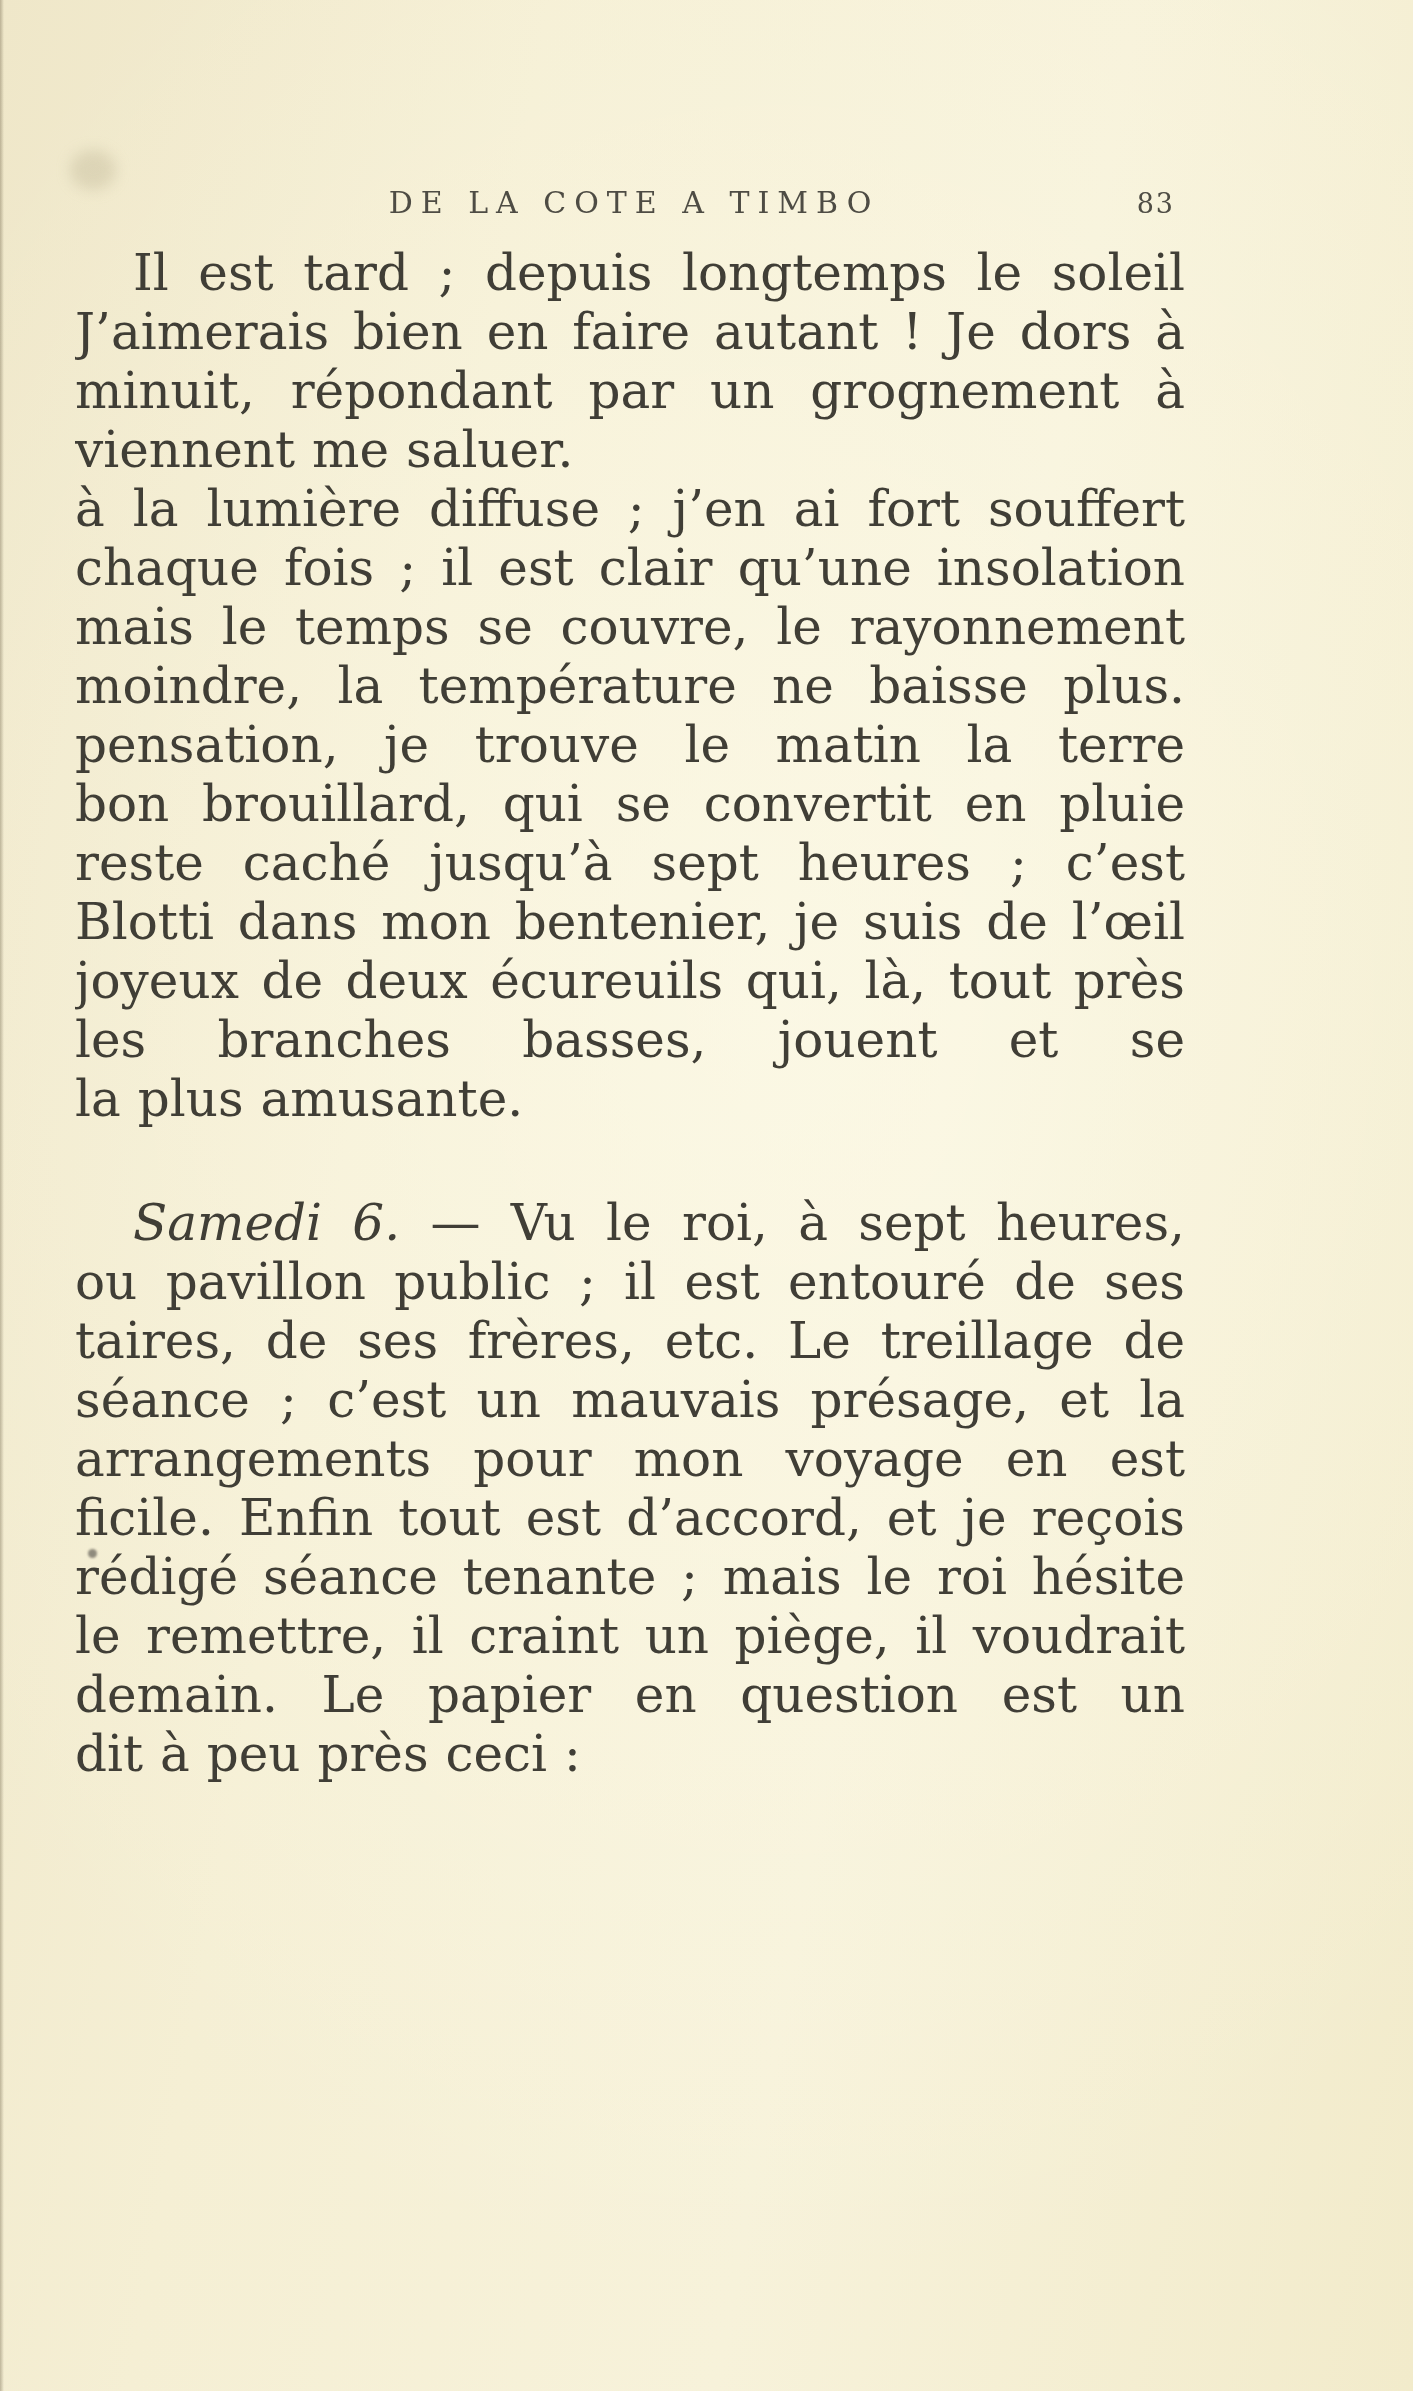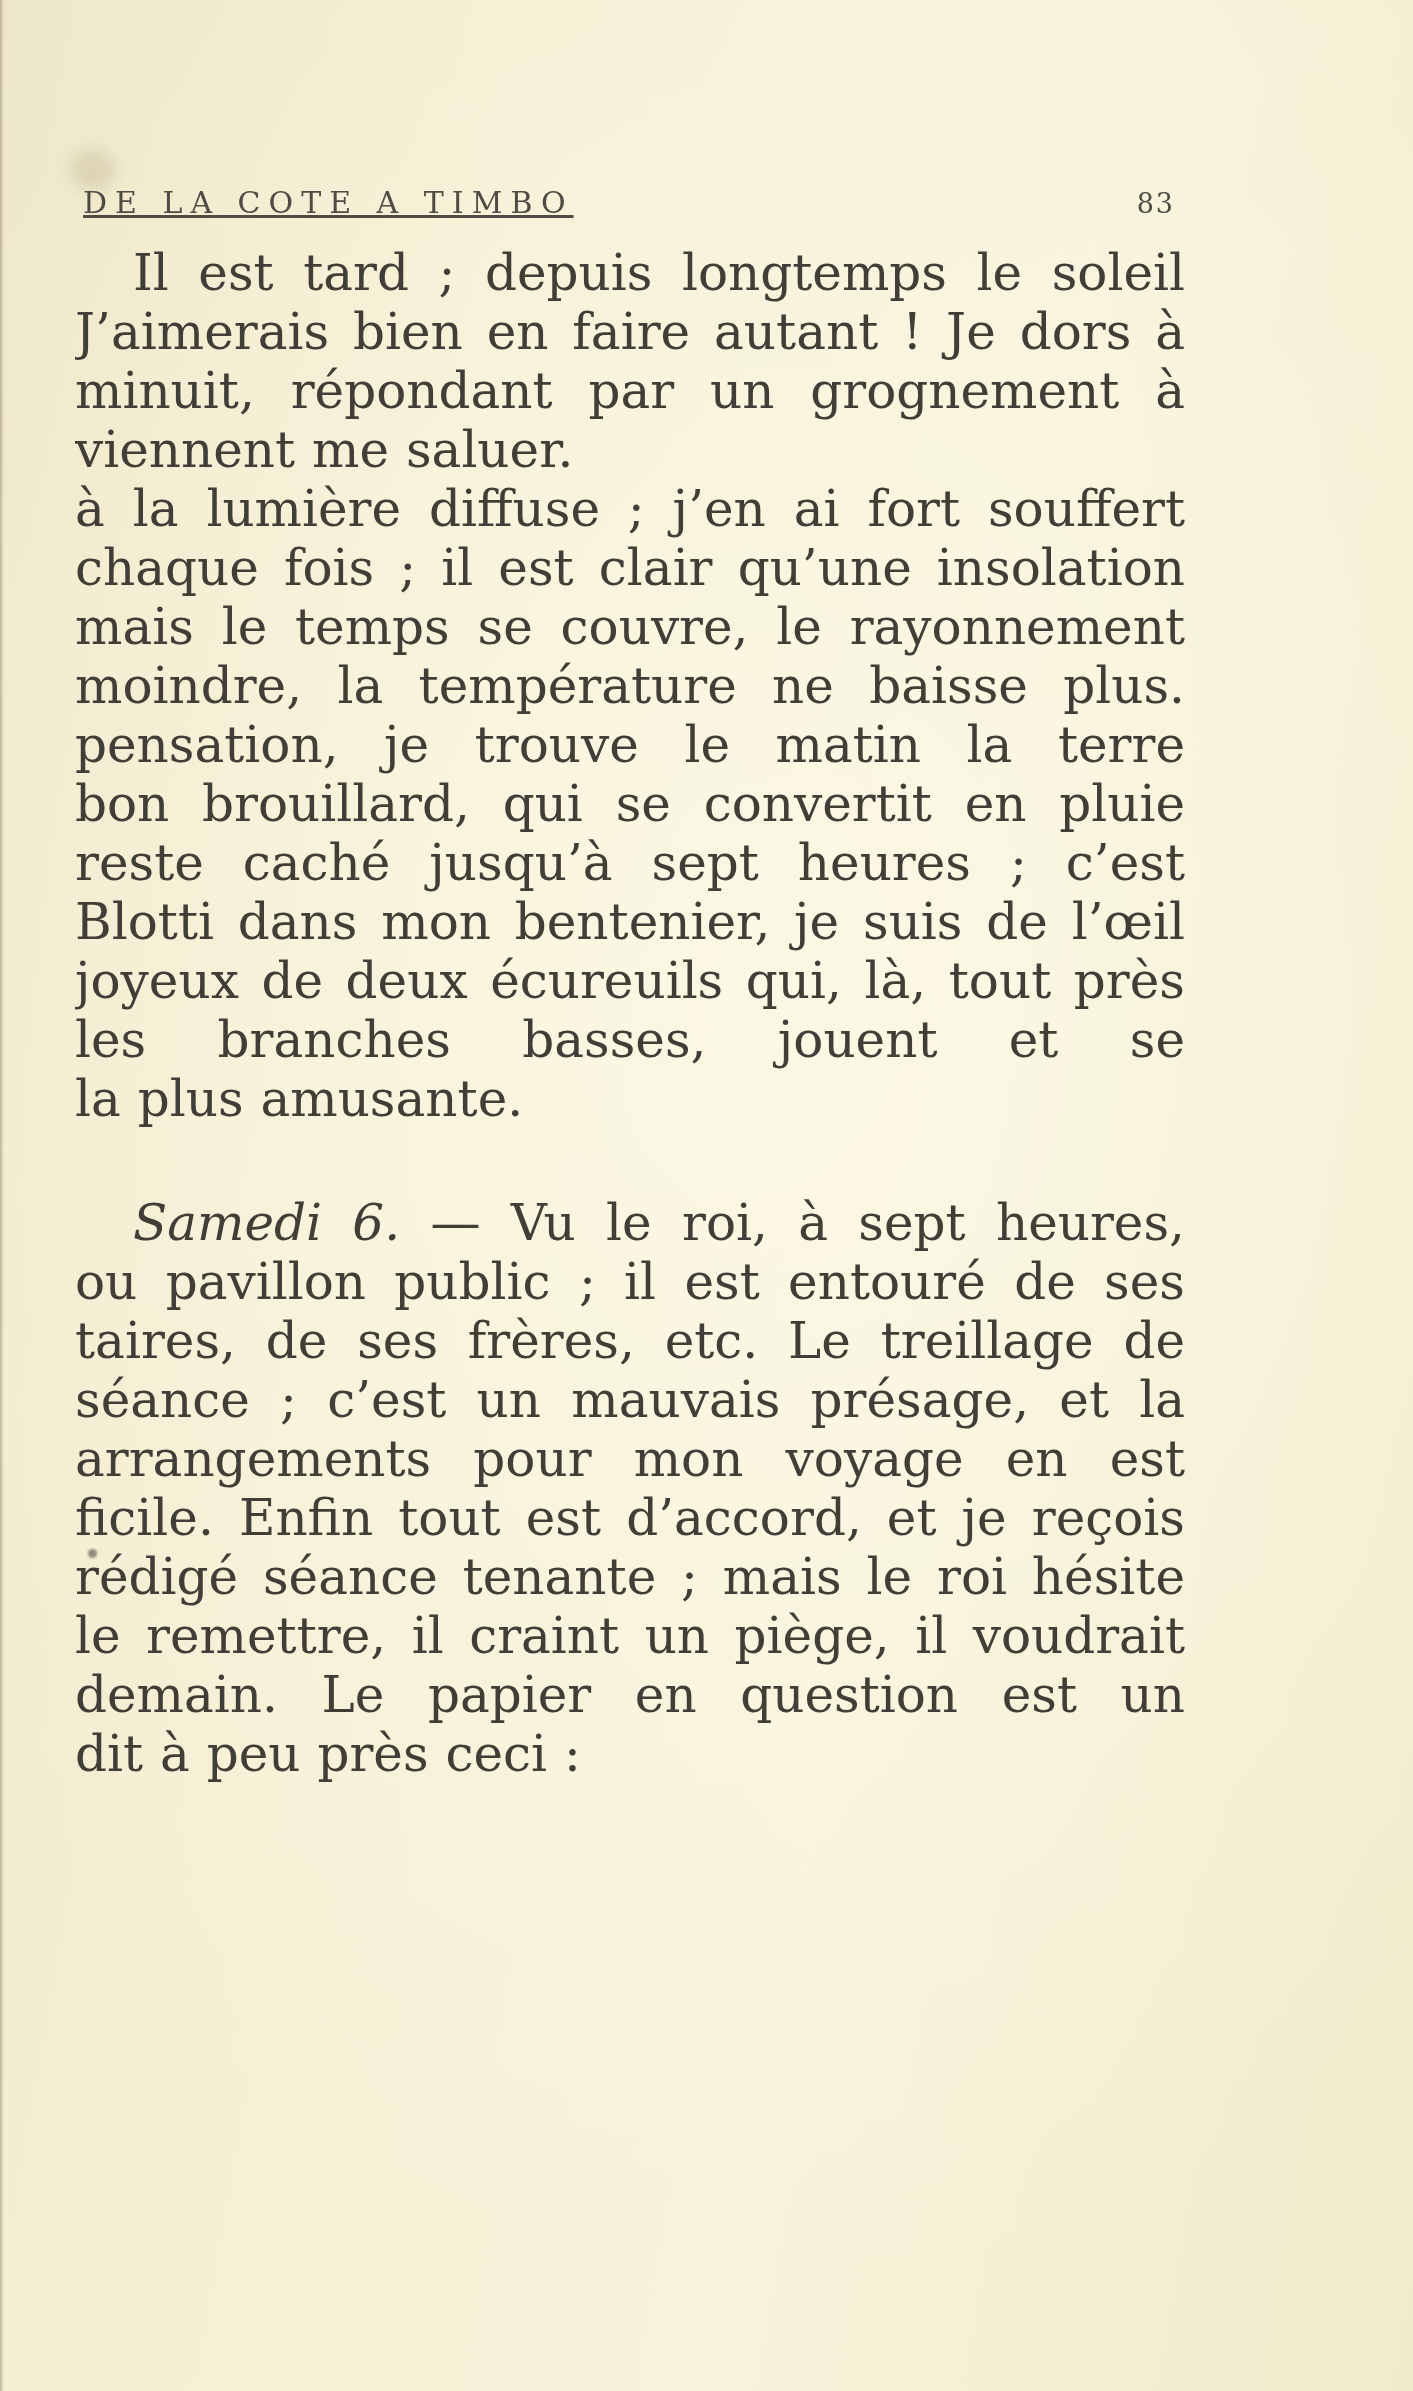--- a/index.html
+++ b/index.html
@@ -29,24 +29,23 @@
     position: absolute; left: 88px; top: 1549px; width: 9px; height: 9px;
     border-radius: 50%;
     background: rgba(110,106,96,0.75);
     filter: blur(1px);
   }
   .running-head {
     position: absolute; left: 75px; top: 186px; width: 1110px; height: 40px;
     color: #4e4c44;
   }
   .head-title {
-    display: block; text-align: left;
+    display: block; text-align: center;
     font-size: 30px; letter-spacing: 8px; line-height: 34px;
     padding-left: 8px; 
-    text-decoration: underline;
   }
   .page-number {
     position: absolute; right: 10px; top: 1px;
     font-size: 27px; letter-spacing: 2px; line-height: 34px;
   }
   .text-block {
     position: absolute; left: 75px; top: 244px; width: 1110px;
     font-size: 50px; line-height: 59px; color: #403e36;
   }
   .para { margin: 0; }

